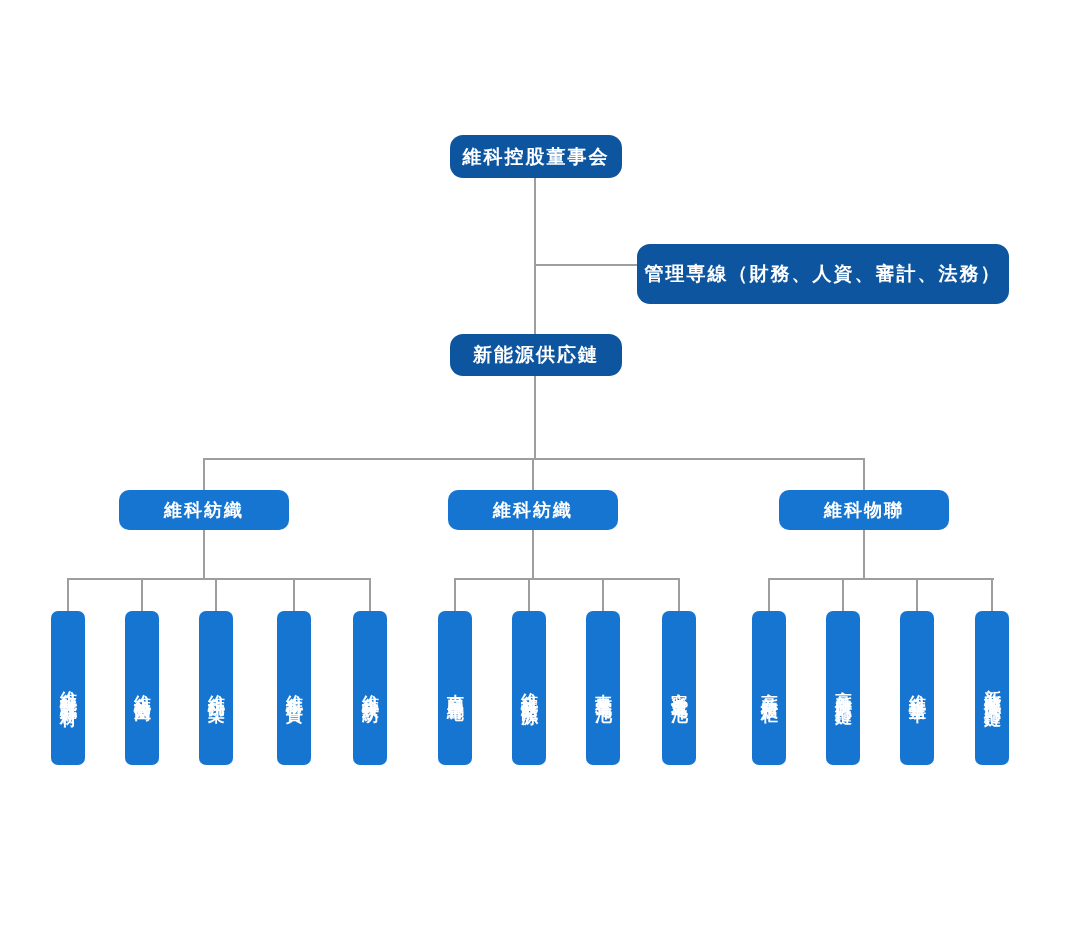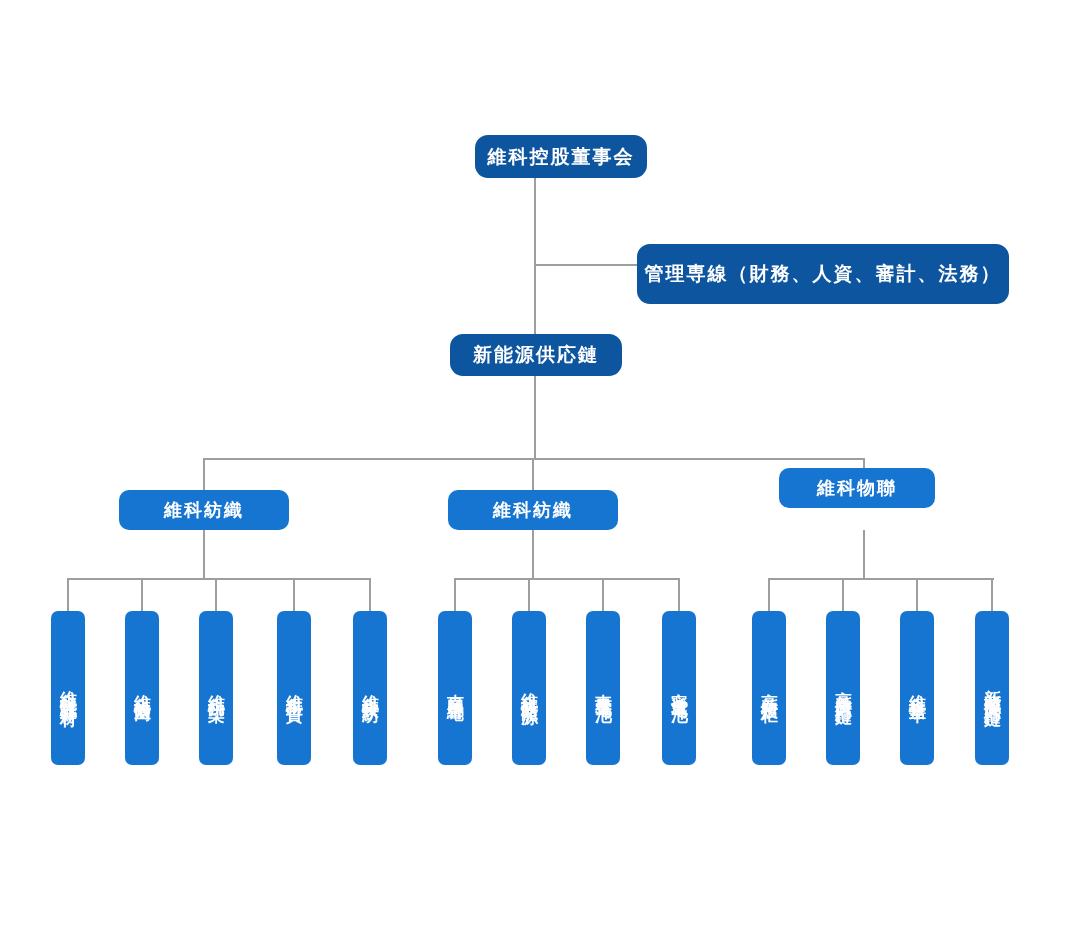--- a/index.html
+++ b/index.html
@@ -75,31 +75,31 @@
   <div class="line" style="left:602px; top:578px; width:2px; height:33px;"></div>
   <div class="line" style="left:678px; top:578px; width:2px; height:33px;"></div>
 
   <div class="line" style="left:863px; top:530px; width:2px; height:48px;"></div>
   <div class="line" style="left:768px; top:578px; width:226px; height:2px;"></div>
   <div class="line" style="left:768px; top:578px; width:2px; height:33px;"></div>
   <div class="line" style="left:842px; top:578px; width:2px; height:33px;"></div>
   <div class="line" style="left:916px; top:578px; width:2px; height:33px;"></div>
   <div class="line" style="left:991px; top:578px; width:2px; height:33px;"></div>
 
-  <div class="node dark" style="left:450px; top:135px; width:172px; height:43px;margin-left:25px;">維科控股董事会</div>
+  <div class="node dark" style="left:450px; top:135px; width:172px; height:43px;">維科控股董事会</div>
 
   <div class="node dark" style="left:637px; top:244px; width:372px; height:60px;">管理専線（財務、人資、審計、法務）</div>
 
   <div class="node dark" style="left:450px; top:334px; width:172px; height:42px;">新能源供応鏈</div>
 
   <div class="node division" style="left:119px; top:490px; width:170px; height:40px;">維科紡織</div>
 
   <div class="node division" style="left:448px; top:490px; width:170px; height:40px;">維科紡織</div>
 
-  <div class="node division" style="left:779px; top:468px; width:156px; height:40px;text-align:right;">維科物聯</div>
+  <div class="node division" style="left:779px; top:490px; width:170px; height:40px;text-align:right;">維科物聯</div>
 
   <div class="node leaf" style="left:51px; top:611px; width:34px; height:154px;">維科製能特材</div>
   <div class="node leaf" style="left:125px; top:611px; width:34px; height:154px;">維科盛网</div>
   <div class="node leaf" style="left:199px; top:611px; width:34px; height:154px;">維科印染</div>
   <div class="node leaf" style="left:277px; top:611px; width:34px; height:154px;">維科工貿</div>
   <div class="node leaf" style="left:353px; top:611px; width:34px; height:154px;">維科家紡</div>
 
   <div class="node leaf" style="left:438px; top:611px; width:34px; height:154px;">南昌綿電</div>
   <div class="node leaf" style="left:512px; top:611px; width:34px; height:154px;">維科新能源</div>
   <div class="node leaf" style="left:586px; top:611px; width:34px; height:154px;">東莞電池</div>

